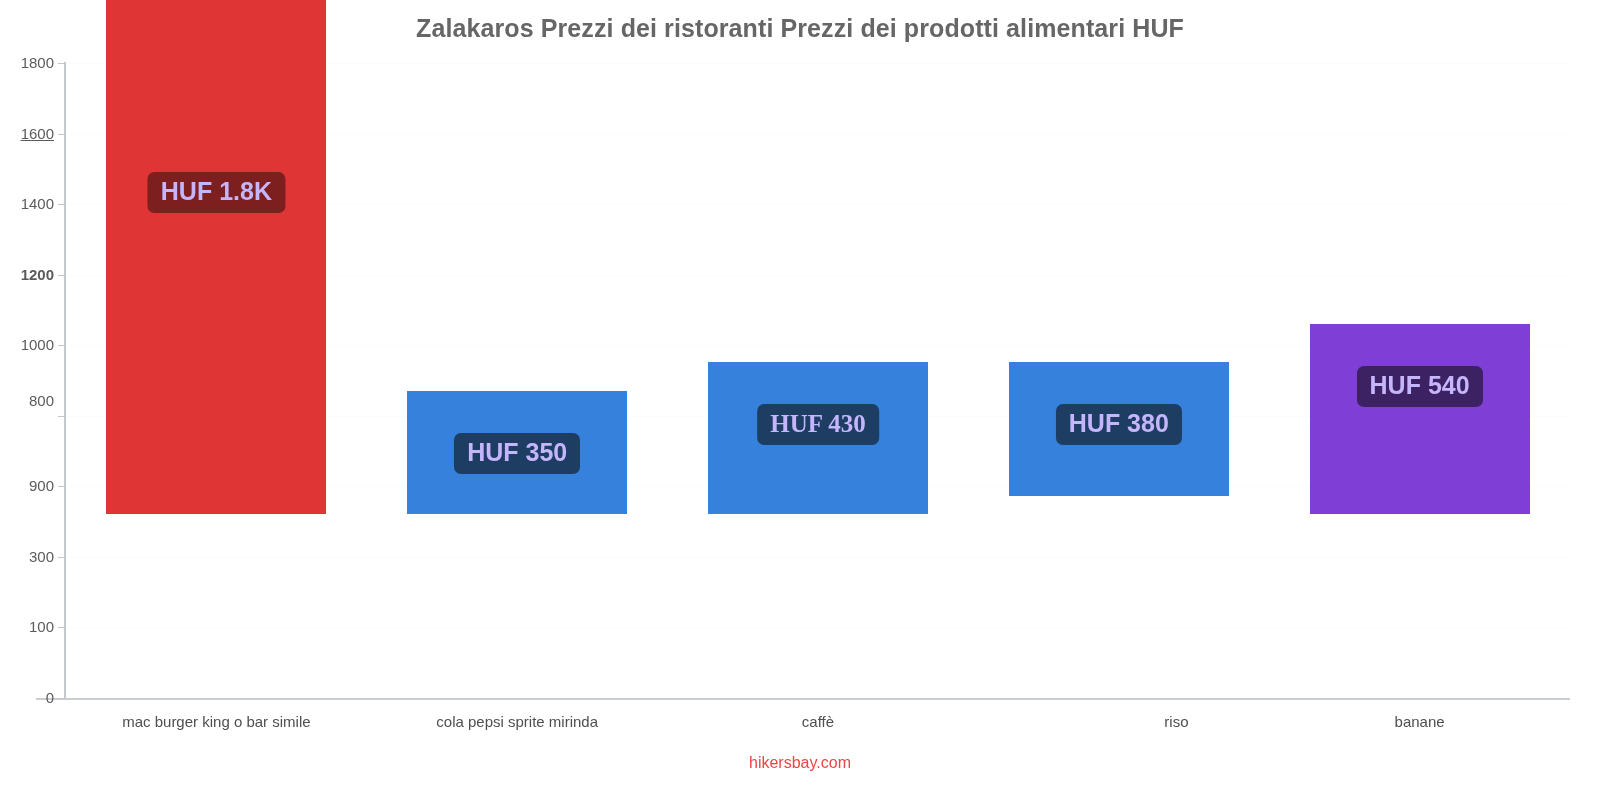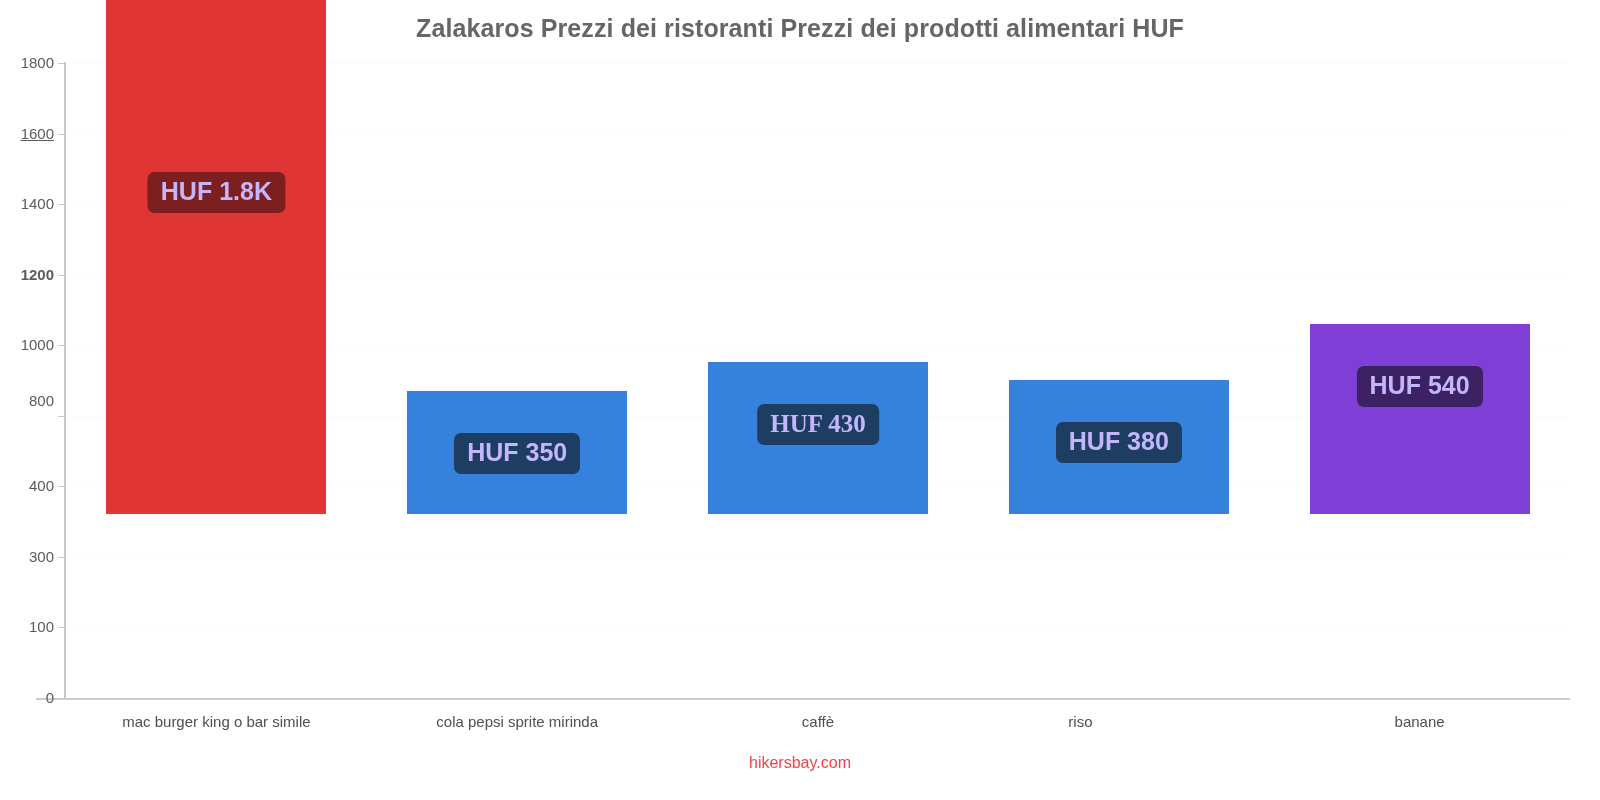--- a/index.html
+++ b/index.html
@@ -157,21 +157,21 @@
     </div>
 
   <div id="y-ticks">
       <div class="y-tick-mark" style="top: 698px;"></div>
       <div class="y-tick-label" style="top: 690px;">0</div>
       <div class="y-tick-mark" style="top: 627.444px;"></div>
       <div class="y-tick-label" style="top: 619.444px;">100</div>
       <div class="y-tick-mark" style="top: 556.889px;"></div>
       <div class="y-tick-label" style="top: 548.889px;">300</div>
       <div class="y-tick-mark" style="top: 486.333px;"></div>
-      <div class="y-tick-label" style="top: 478.333px;">400</div>
+      <div class="y-tick-label" style="top: 478.333px;">900</div>
       <div class="y-tick-mark" style="top: 415.778px;"></div>
       <div class="y-tick-label" style="top: 393px;">800</div>
       <div class="y-tick-mark" style="top: 345.222px;"></div>
       <div class="y-tick-label" style="top: 337.222px;">1000</div>
       <div class="y-tick-mark" style="top: 274.667px;"></div>
       <div class="y-tick-label" style="top: 266.667px; font-weight: bold;">1200</div>
       <div class="y-tick-mark" style="top: 204.111px;"></div>
       <div class="y-tick-label" style="top: 196.111px;">1400</div>
       <div class="y-tick-mark" style="top: 133.556px;"></div>
       <div class="y-tick-label" style="top: 125.556px; text-decoration: underline;">1600</div>
@@ -181,29 +181,29 @@
   <div id="bars-layer">
       <div class="bar bar-red" title="mac burger king o bar simile — HUF 1.8K" style="left: 106.4px; width: 220px; height: 617.361px; bottom: 102px; position: absolute;">
         <div class="bar-label badge-red" style="top: 275px;">HUF 1.8K</div>
       </div>
       <div class="bar bar-blue" title="cola pepsi sprite mirinda — HUF 350" style="left: 407.2px; width: 220px; height: 123.472px; bottom: 102px; position: absolute;">
         <div class="bar-label badge-blue" style="top: 42px;">HUF 350</div>
       </div>
       <div class="bar bar-blue" title="caffè — HUF 430" style="left: 708px; width: 220px; height: 151.694px; bottom: 102px; position: absolute;">
         <div class="bar-label badge-blue" style="top: 42px; font-family: Liberation Serif, serif;">HUF 430</div>
       </div>
-      <div class="bar bar-blue" title="riso — HUF 380" style="left: 1008.8px; width: 220px; height: 134.056px; bottom: 102px; position: absolute; margin-top: 15px;">
+      <div class="bar bar-blue" title="riso — HUF 380" style="left: 1008.8px; width: 220px; height: 134.056px; bottom: 120px; position: absolute; margin-top: 15px;">
         <div class="bar-label badge-blue" style="top: 42px;">HUF 380</div>
       </div>
       <div class="bar bar-purple" title="banane — HUF 540" style="left: 1309.6px; width: 220px; height: 190.5px; bottom: 102px; position: absolute;">
         <div class="bar-label badge-purple" style="top: 42px;">HUF 540</div>
       </div>
     </div>
   <div id="cat-labels">
       <div class="cat-label" style="left: 66px; width: 300.8px;">mac burger king o bar simile</div>
       <div class="cat-label" style="left: 366.8px; width: 300.8px;">cola pepsi sprite mirinda</div>
       <div class="cat-label" style="left: 667.6px; width: 300.8px;">caffè</div>
-      <div class="cat-label" style="left: 930px; width: 300.8px;">riso</div>
+      <div class="cat-label" style="left: 1026px; width: 300.8px;">riso</div>
       <div class="cat-label" style="left: 1269.2px; width: 300.8px;">banane</div>
     </div>
 
   <div id="footer-credit">hikersbay.com</div>
 </div>
 
 </body></html>

